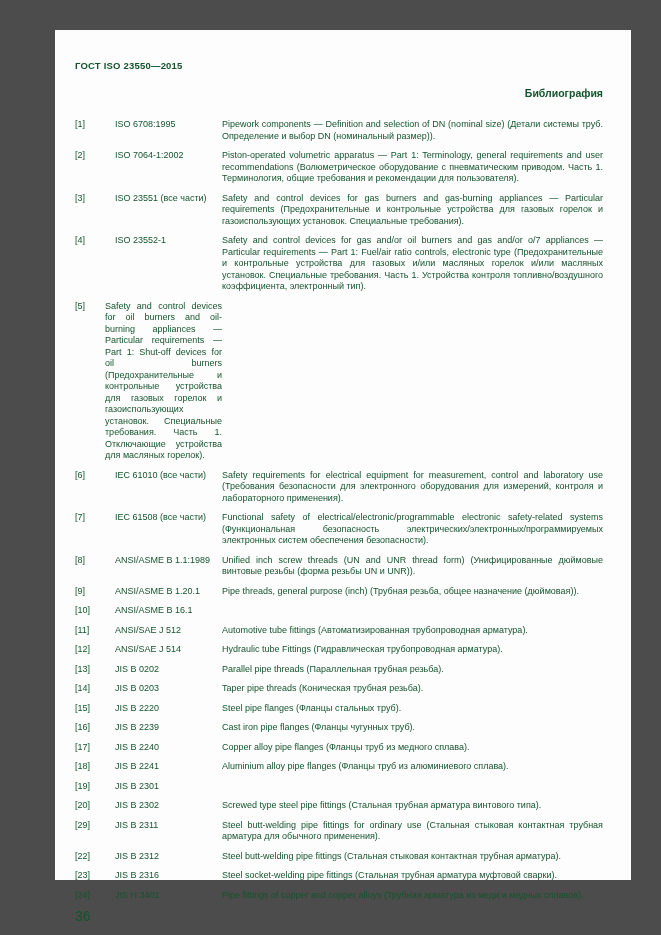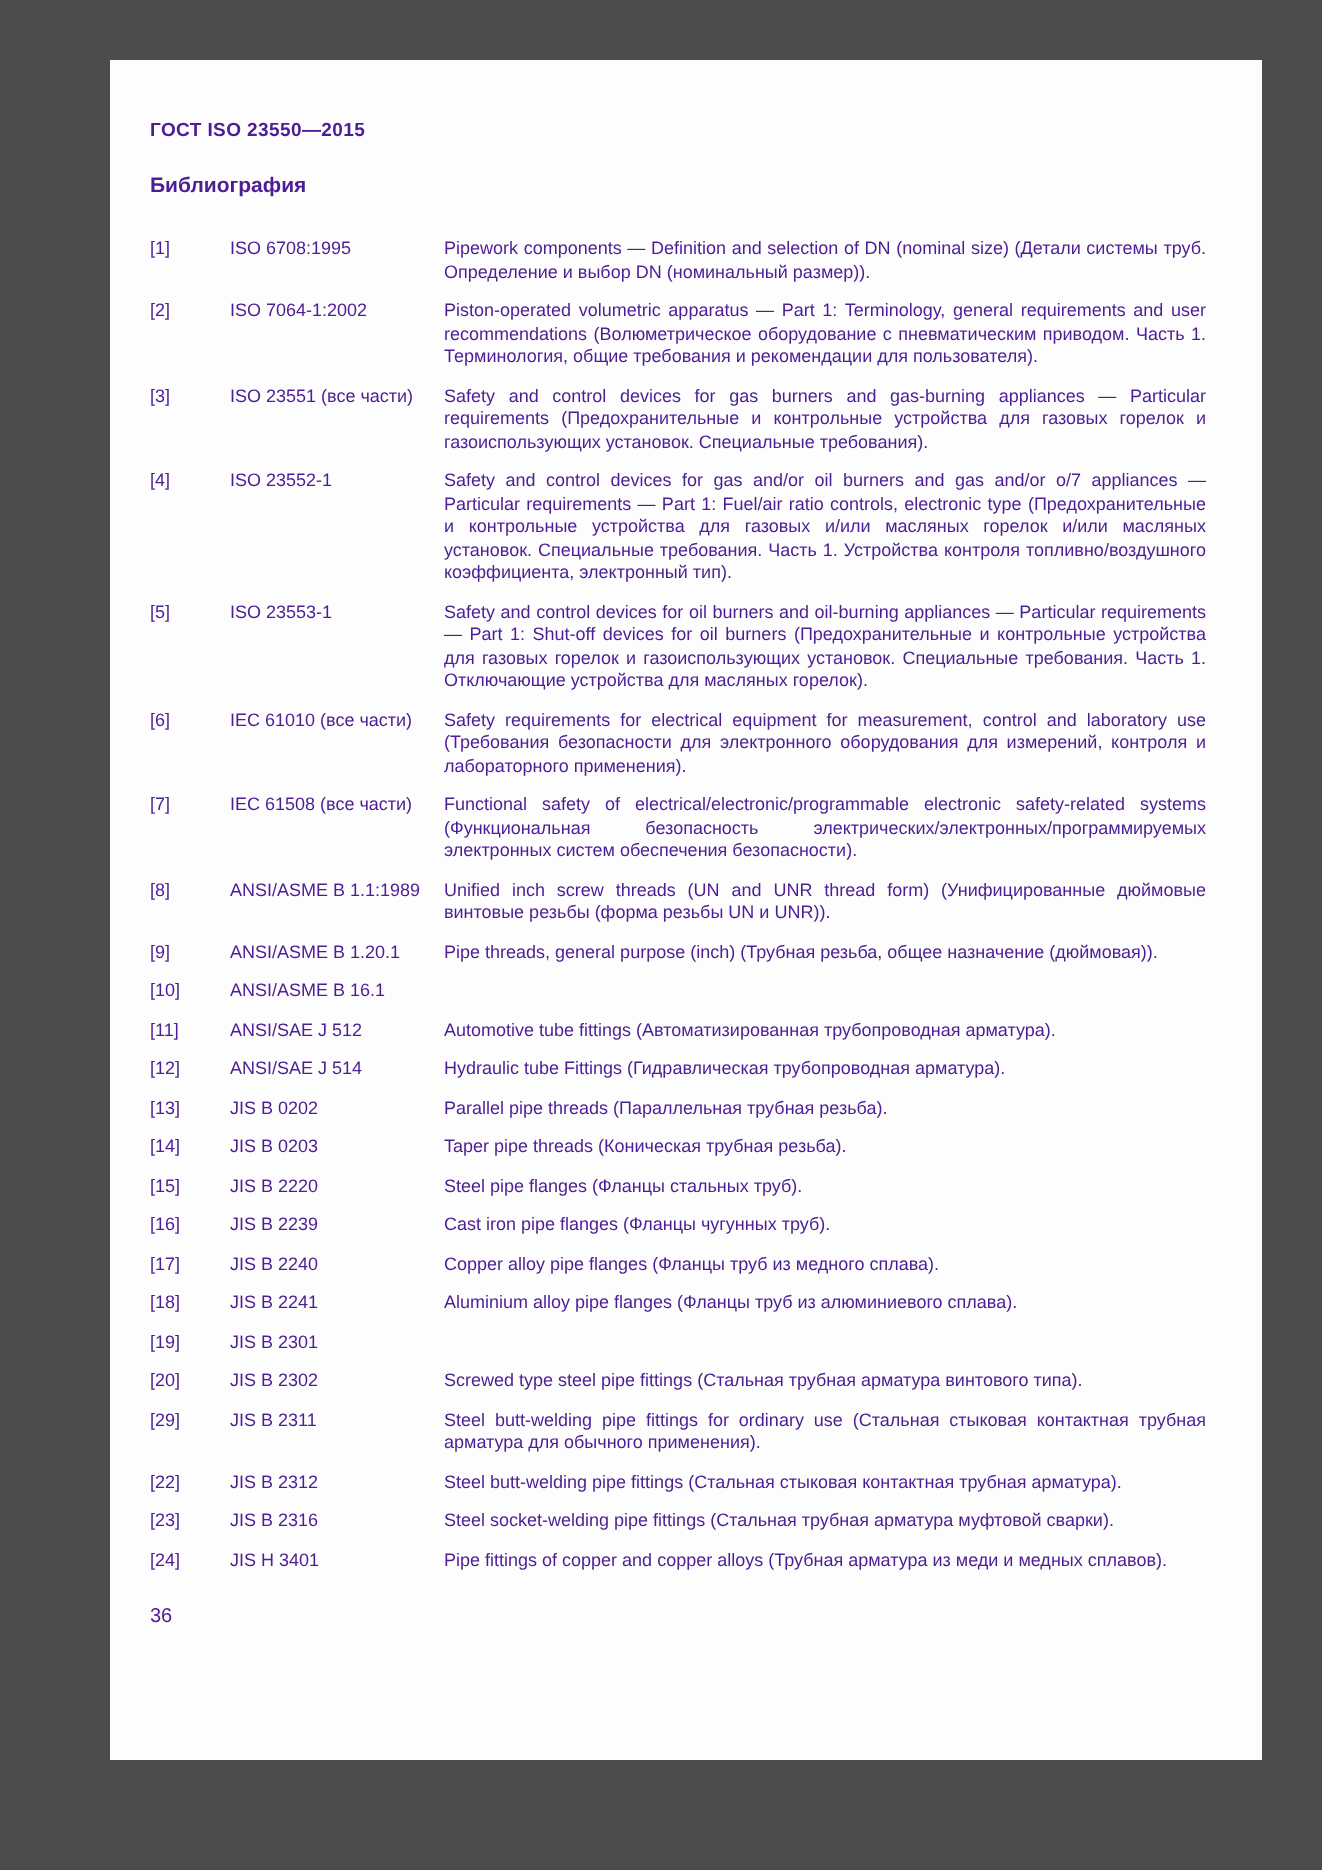--- a/index.html
+++ b/index.html
@@ -15,31 +15,31 @@
     position: relative;
     overflow: hidden;
   }
   .page {
     position: absolute;
     left: 55px;
     top: 30px;
     width: 576px;
     height: 850px;
     background: #fdfdfd;
-    color: #4c1d95;
+    color: #14532d;
     box-sizing: border-box;
     padding: 30px 28px 18px 20px;
   }
   .doc-header {
     font-size: 9.5px;
     font-weight: bold;
     letter-spacing: 0.2px;
   }
   .doc-title {
-    text-align: left;
+    text-align: right;
     font-size: 10.5px;
     font-weight: bold;
     margin-top: 16px;
     margin-bottom: 20px;
   }
   .entries {
     display: flex;
     flex-direction: column;
     gap: 8px;
   }
@@ -54,22 +54,22 @@
   }
   .entry .code {
     white-space: nowrap;
     padding-right: 4px;
     margin-left: 10px;
   }
   .entry .desc {
     text-align: justify;
   }
   .page-number {
-    font-size: 10px;
-    margin-top: 17px;
+    font-size: 14px;
+    margin-top: 7px;
   }
 </style>
 </head>
 <body>
 
 <div class="viewport">
   <div class="page">
     <div class="doc-header">ГОСТ ISO 23550—2015</div>
     <div class="doc-title">Библиография</div>
     <div class="entries">
@@ -92,21 +92,20 @@
   </div>
 
   <div class="entry">
     <span class="num">[4]</span>
     <span class="code">ISO 23552-1</span>
     <span class="desc">Safety and control devices for gas and/or oil burners and gas and/or o/7 appliances — Particular requirements — Part 1: Fuel/air ratio controls, electronic type (Предохранительные и контрольные устройства для газовых и/или масляных горелок и/или масляных установок. Специальные требования. Часть 1. Устройства контроля топливно/воздушного коэффициента, электронный тип).</span>
   </div>
 
   <div class="entry">
     <span class="num">[5]</span>
-    <span class="code">ISO 23553-1</span>
     <span class="desc">Safety and control devices for oil burners and oil-burning appliances — Particular requirements — Part 1: Shut-off devices for oil burners (Предохранительные и контрольные устройства для газовых горелок и газоиспользующих установок. Специальные требования. Часть 1. Отключающие устройства для масляных горелок).</span>
   </div>
 
   <div class="entry">
     <span class="num">[6]</span>
     <span class="code">IEC 61010 (все части)</span>
     <span class="desc">Safety requirements for electrical equipment for measurement, control and laboratory use (Требования безопасности для электронного оборудования для измерений, контроля и лабораторного применения).</span>
   </div>
 
   <div class="entry">

